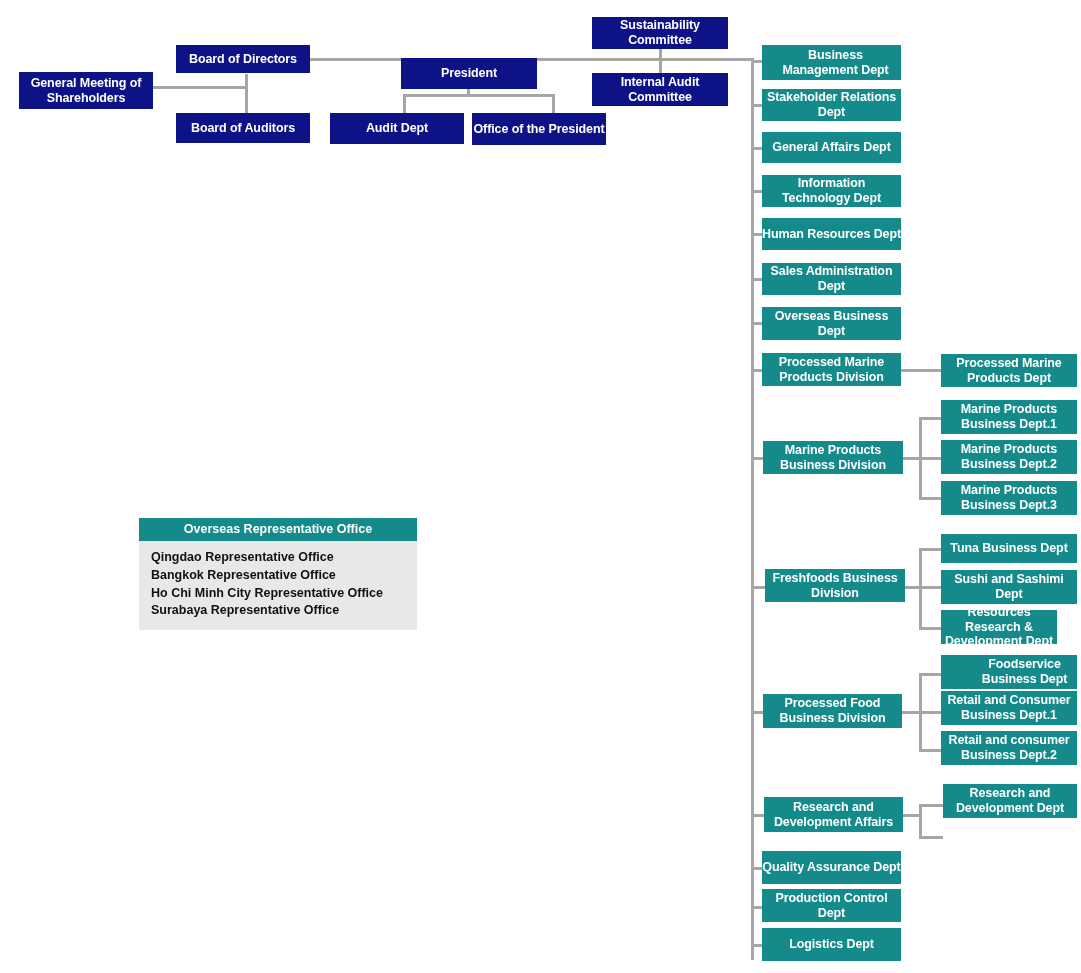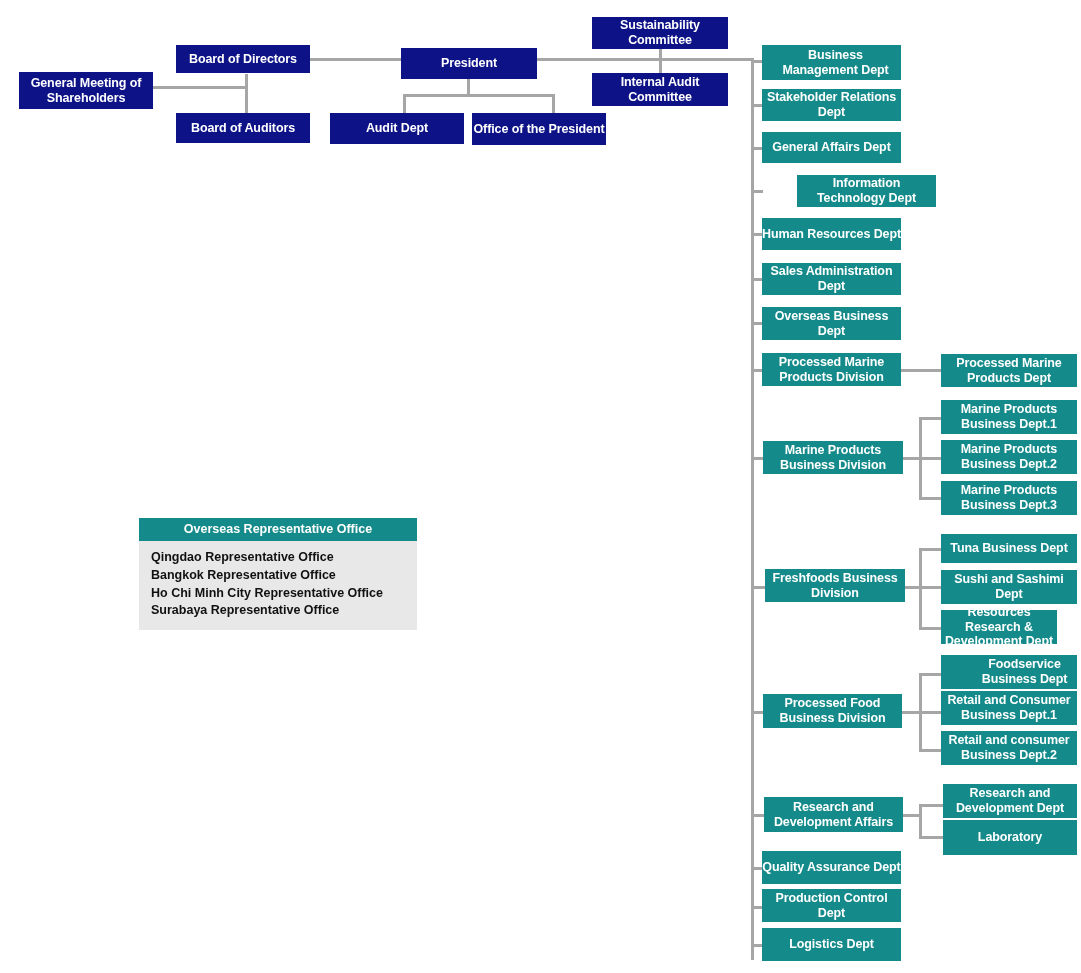--- a/index.html
+++ b/index.html
@@ -97,21 +97,21 @@
   </div>
 
   <div class="box navy" style="left:176px; top:45px; width:134px; height:28px;">
     <span>Board of Directors</span>
   </div>
 
   <div class="box navy" style="left:176px; top:113px; width:134px; height:30px;">
     <span>Board of Auditors</span>
   </div>
 
-  <div class="box navy" style="left:401px; top:48px; width:136px; height:31px;">
+  <div class="box navy" style="left:401px; top:58px; width:136px; height:31px;">
     <span>President</span>
   </div>
 
   <div class="box navy" style="left:330px; top:113px; width:134px; height:31px;">
     <span>Audit Dept</span>
   </div>
 
   <div class="box navy" style="left:472px; top:113px; width:134px; height:32px;">
     <span>Office of the President</span>
   </div>
@@ -133,21 +133,21 @@
   <div class="box teal" style="left:762px; top:89px; width:139px; height:32px;">
     <span>Stakeholder Relations Dept</span>
   </div>
 
   <div class="ln lnh" style="left:751px; top:147px; width:12px;"></div>
   <div class="box teal" style="left:762px; top:132px; width:139px; height:31px;">
     <span>General Affairs Dept</span>
   </div>
 
   <div class="ln lnh" style="left:751px; top:190px; width:12px;"></div>
-  <div class="box teal" style="left:762px; top:175px; width:139px; height:32px;margin-left:35px;">
+  <div class="box teal" style="left:762px; top:175px; width:139px; height:32px;">
     <span>Information Technology Dept</span>
   </div>
 
   <div class="ln lnh" style="left:751px; top:233px; width:12px;"></div>
   <div class="box teal" style="left:762px; top:218px; width:139px; height:32px;">
     <span>Human Resources Dept</span>
   </div>
 
   <div class="ln lnh" style="left:751px; top:278px; width:12px;"></div>
   <div class="box teal" style="left:762px; top:263px; width:139px; height:32px;">
@@ -228,23 +228,20 @@
   <div class="ln lnh" style="left:751px; top:814px; width:14px;"></div>
   <div class="box teal" style="left:764px; top:797px; width:139px; height:35px;">
     <span>Research and Development Affairs</span>
   </div>
   <div class="ln lnh" style="left:903px; top:814px; width:18px;"></div>
   <div class="ln lnv" style="left:919px; top:804px; height:34px;"></div>
   <div class="ln lnh" style="left:919px; top:804px; width:24px;"></div>
   <div class="ln lnh" style="left:919px; top:836px; width:24px;"></div>
   <div class="box teal-sub" style="left:943px; top:784px; width:134px; height:34px;">
     <span>Research and Development Dept</span>
-  </div>
-  <div class="box teal-sub" style="left:943px; top:820px; width:134px; height:35px;">
-    <span>Laboratory</span>
   </div>
 
   <div class="ln lnh" style="left:751px; top:867px; width:12px;"></div>
   <div class="box teal" style="left:762px; top:851px; width:139px; height:33px;">
     <span>Quality Assurance Dept</span>
   </div>
 
   <div class="ln lnh" style="left:751px; top:906px; width:12px;"></div>
   <div class="box teal" style="left:762px; top:889px; width:139px; height:33px;">
     <span>Production Control Dept</span>

